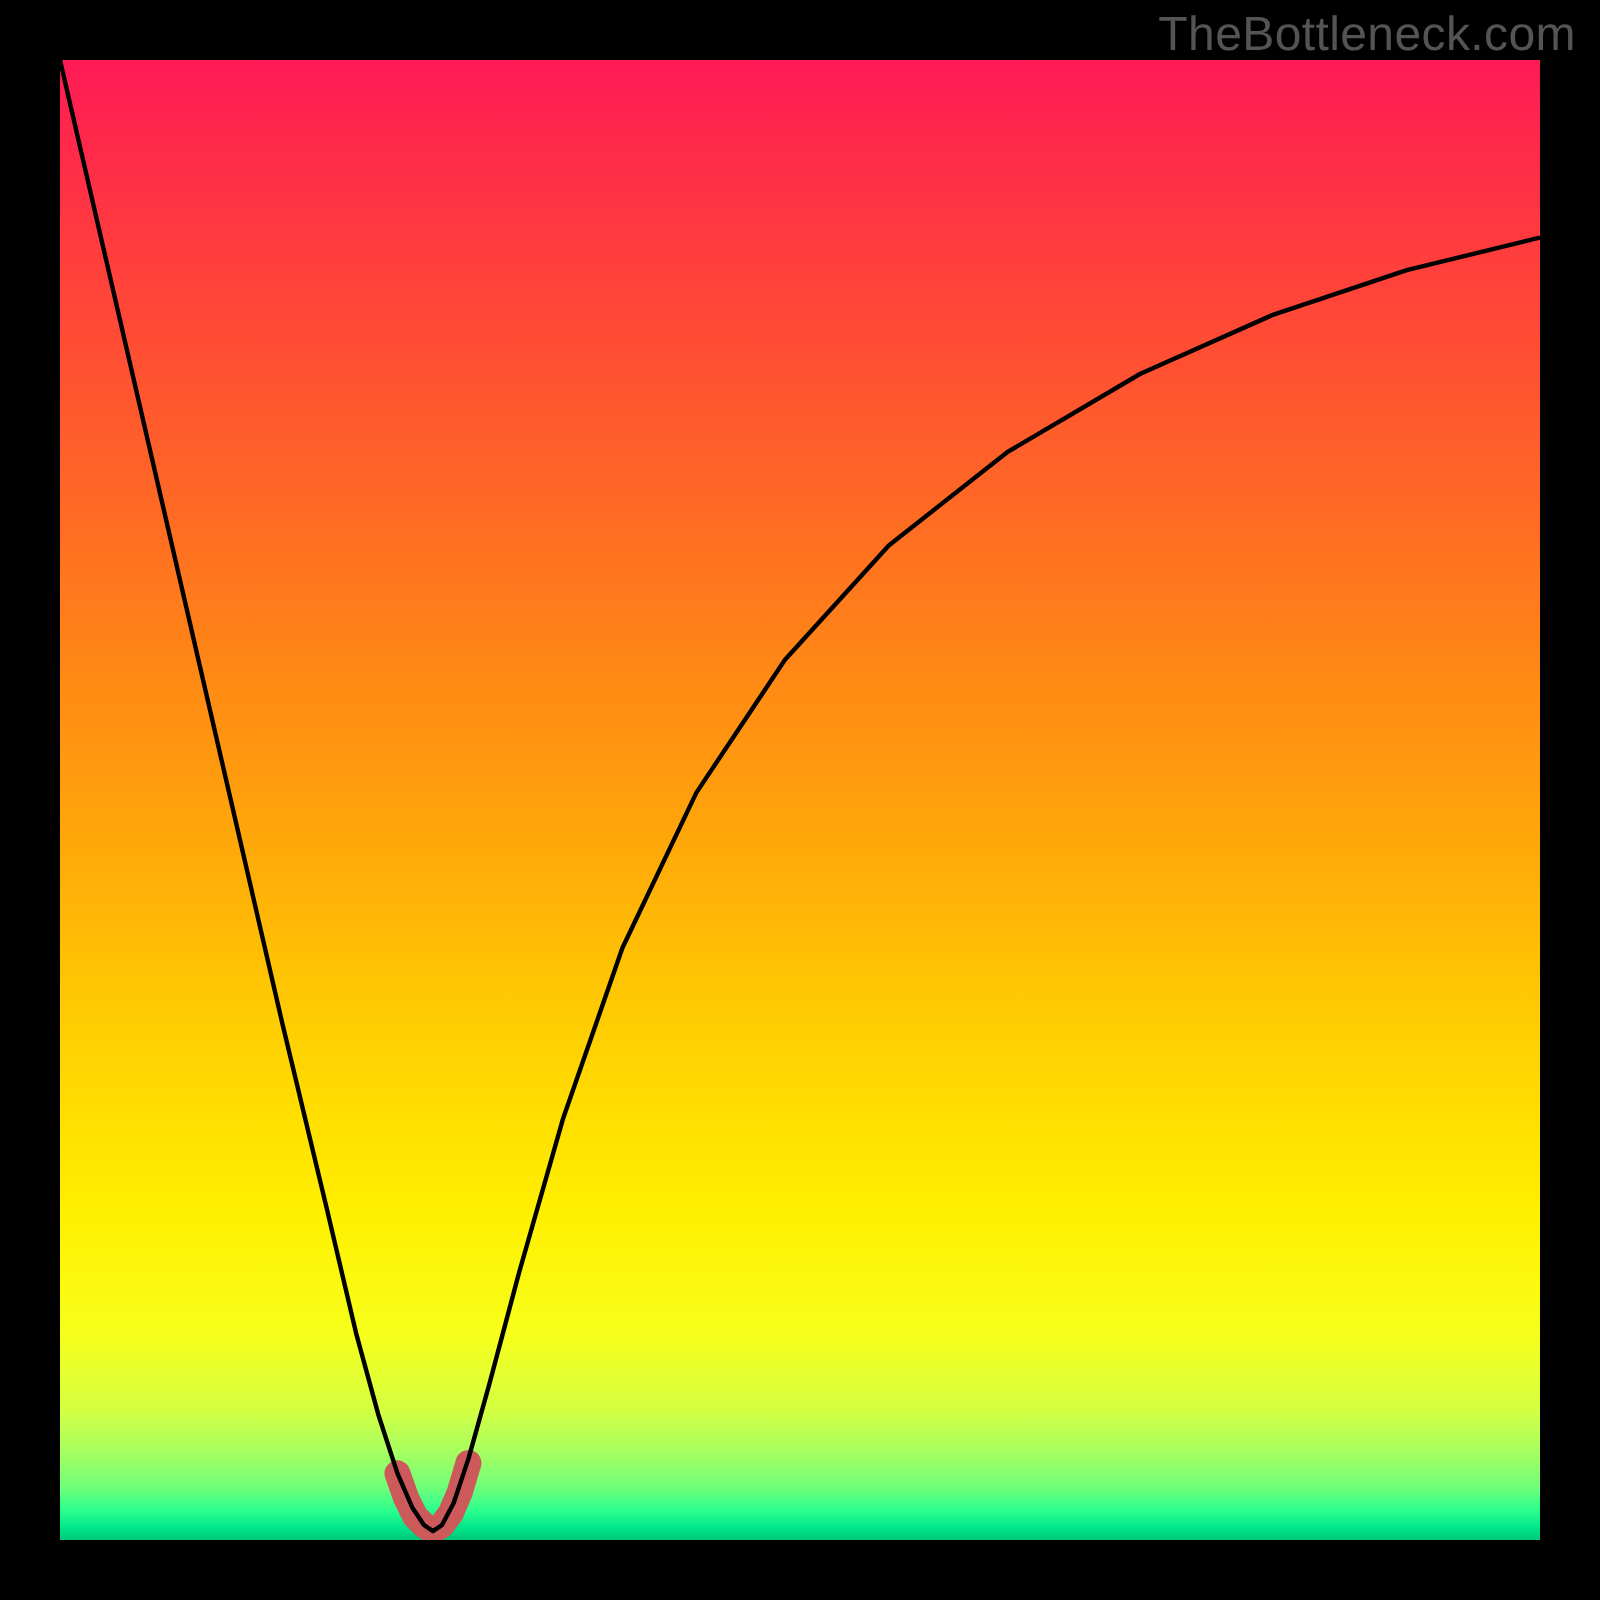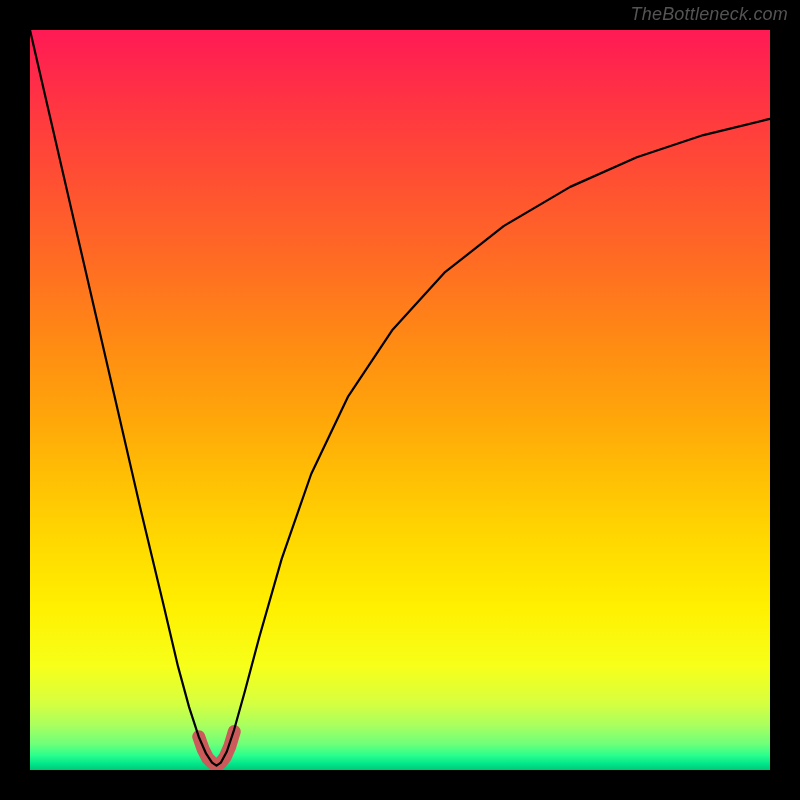--- a/index.html
+++ b/index.html
@@ -49,25 +49,24 @@
     left: 0;
     top: 0;
     width: 740px;
     height: 740px;
   }
   .watermark {
     position: absolute;
     top: 4px;
     right: 12px;
     color: #545454;
-    font-size: 18px;
+    font-size: 24px;
     font-weight: 400;
     letter-spacing: 0.2px;
     user-select: none;
-    font-style: italic;
   }
 </style>
 </head>
 <body>
 
 <div class="frame">
   <div class="watermark">TheBottleneck.com</div>
 
   <div class="plot-area">
     <svg class="curve-layer" viewBox="0 0 740 740" preserveAspectRatio="none">

